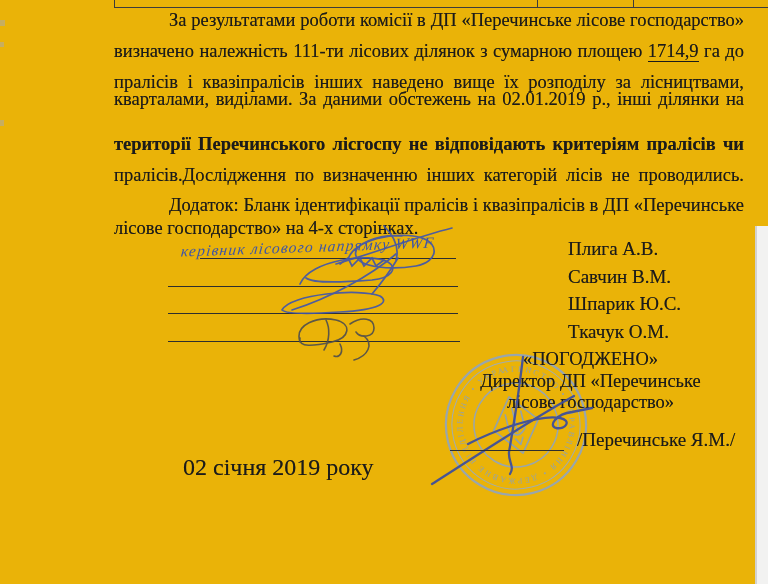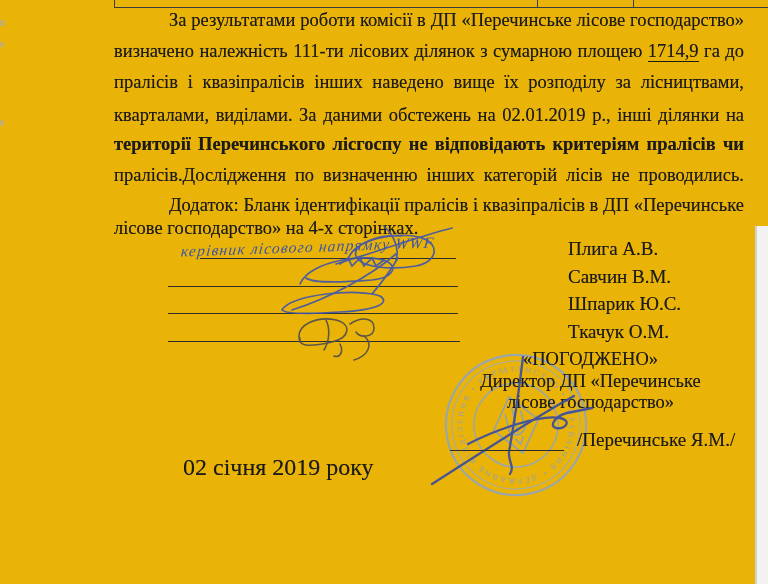--- a/index.html
+++ b/index.html
@@ -38,21 +38,21 @@
 <div id="page">
 
   <div class="tline" style="left:114px;top:7px;width:654px;height:1.4px;"></div>
   <div class="tline" style="left:114px;top:0;width:1.4px;height:8px;"></div>
   <div class="tline" style="left:537px;top:0;width:1.4px;height:8px;"></div>
   <div class="tline" style="left:633px;top:0;width:1.4px;height:8px;"></div>
 
   <div class="bline ind" style="top:9px;">За результатами роботи комісії в ДП «Перечинське лісове господарство»</div>
   <div class="bline" style="top:40px;"><span>визначено належність 111-ти лісових ділянок з сумарною площею </span><span class="unum">1714,9</span><span> га до</span></div>
   <div class="bline" style="top:71px;">пралісів і квазіпралісів інших наведено вище їх розподілу за лісництвами,</div>
-  <div class="bline" style="top:104px;font-family:Liberation Serif, serif;">кварталами, виділами. За даними обстежень на 02.01.2019 р., інші ділянки на</div>
+  <div class="bline" style="top:88px;font-family:Liberation Serif, serif;">кварталами, виділами. За даними обстежень на 02.01.2019 р., інші ділянки на</div>
   <div class="bline" style="top:133px;font-weight:bold;">території Перечинського лісгоспу не відповідають критеріям пралісів чи квазі-</div>
   <div class="bline" style="top:164px;">пралісів.Дослідження по визначенню інших категорій лісів не проводились.</div>
 
   <div class="bline ind" style="top:194px;">Додаток: Бланк ідентифікації пралісів і квазіпралісів в ДП «Перечинське</div>
   <div class="bline plain" style="top:217px;text-align:center;">лісове господарство» на 4-х сторінках.</div>
 
   <div id="handwriting">керівник лісового напрямку WWF</div>
 
   <div class="sigline" style="left:200px;top:258px;width:256px;"></div>
   <div class="sigline" style="left:168px;top:286px;width:290px;"></div>

